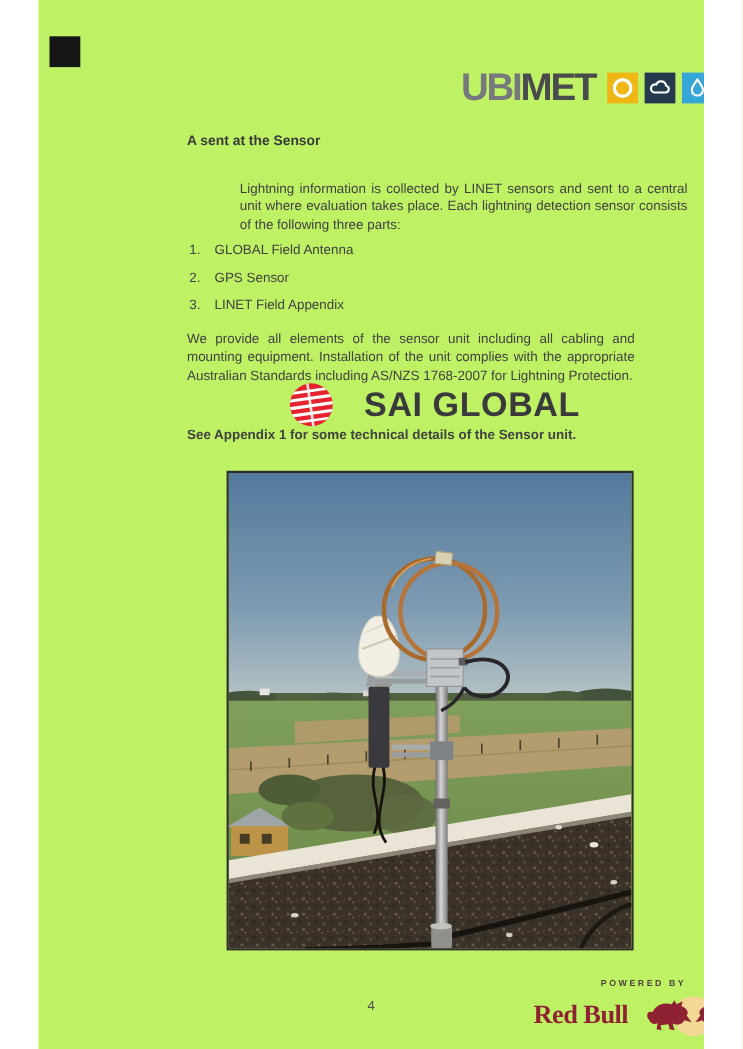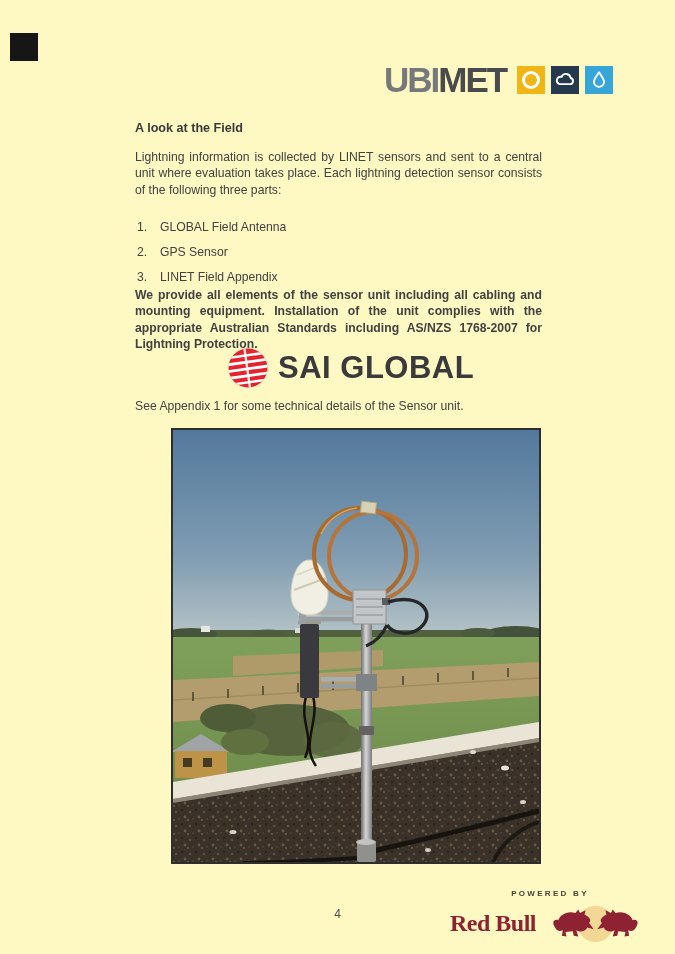--- a/index.html
+++ b/index.html
@@ -1,46 +1,46 @@
 <!DOCTYPE html>
 <html><head>
 <meta charset="utf-8">
 <style>
   html,body { margin:0; padding:0; background:#ffffff; }
   .page {
-    position:relative; width:675px; height:954px; margin:0 auto;
-    background:#fef9c3; overflow:hidden;
+    position:relative; width:605px; height:954px; margin:0 auto;
+    background:#bef264; overflow:hidden;
     font-family:"Liberation Sans", sans-serif; color:#3f3f3f;
   }
   .corner-mark { position:absolute; left:10px; top:33px; width:28px; height:28px; background:#161616; }
 
   
   .ubimet { position:absolute; left:384px; top:62px; display:flex; align-items:center; }
   .ubimet-word { font-size:35px; line-height:1; letter-spacing:-2px; white-space:nowrap; }
   .ubimet-word .ubi { font-weight:700; color:#77787b; }
   .ubimet-word .met { font-weight:800; color:#4a4b4d; }
   .ubimet-icons { display:flex; gap:6px; margin-left:11px; }
   .usq { width:28px; height:28px; display:flex; align-items:center; justify-content:center; }
   .usq.sun   { background:#f0b614; }
   .usq.cloud { background:#24394e; }
   .usq.drop  { background:#36a5d8; }
   .sun-ring { width:12px; height:12px; border:3.5px solid #fff; border-radius:50%; }
 
   
   .heading { position:absolute; left:135px; top:121px; font-size:12.6px; font-weight:700; color:#393939; }
   .para { position:absolute; left:135px; width:407px; font-size:12.2px; line-height:16.4px; text-align:justify; color:#414141; }
-  .para1 { top:149px; }
-  .para2 { top:287px;font-weight:bold; }
+  .para1 { top:163px;margin-left:48px; }
+  .para2 { top:300px; }
   .olist { position:absolute; left:137px; top:219px; }
   .olist-item { display:flex; font-size:12.2px; line-height:16px; margin-bottom:9px; color:#414141; }
   .olist-num { width:23px; }
-  .note { position:absolute; left:135px; top:399px; font-size:12.2px; color:#414141; }
-
-  
-  .sai { position:absolute; left:227px; top:347px; display:flex; align-items:center; gap:9px; }
+  .note { position:absolute; left:135px; top:388px; font-size:12.2px; color:#414141;font-weight:bold; }
+
+  
+  .sai { position:absolute; left:227px; top:347px; display:flex; align-items:center; gap:27px; }
   .sai-text { font-size:31px; font-weight:700; letter-spacing:0.5px; color:#3a3a3c; white-space:nowrap; }
 
   
   .photo { position:absolute; left:171px; top:428px; width:366px; height:432px; border:2px solid #2e2e2e; }
   .photo svg { display:block; }
 
   
   .page-num { position:absolute; left:0; right:0; top:907px; text-align:center; font-size:12px; color:#4c4c4c; }
   .rb { position:absolute; left:450px; top:889px; width:200px; text-align:center; }
   .rb-powered { font-size:8px; font-weight:700; letter-spacing:2.3px; color:#4c4139; }
@@ -68,21 +68,21 @@
         </svg>
       </div>
       <div class="usq drop">
         <svg width="22" height="22" viewBox="0 0 24 24">
           <path d="M12,3.5 C14.8,8 17.5,10.8 17.5,14 a5.5,5.5 0 0 1 -11,0 C6.5,10.8 9.2,8 12,3.5 z" fill="none" stroke="#ffffff" stroke-width="2.1" stroke-linejoin="round"></path>
         </svg>
       </div>
     </div>
   </div>
 
-  <div class="heading">A look at the Field</div>
+  <div class="heading">A sent at the Sensor</div>
 
   <div class="para para1">Lightning information is collected by LINET sensors and sent to a central unit where evaluation takes place. Each lightning detection sensor consists of the following three parts:</div>
 
   <div class="olist">
     <div class="olist-item">
       <span class="olist-num">1.</span>
       <span>GLOBAL Field Antenna</span>
     </div>
     <div class="olist-item">
       <span class="olist-num">2.</span>

